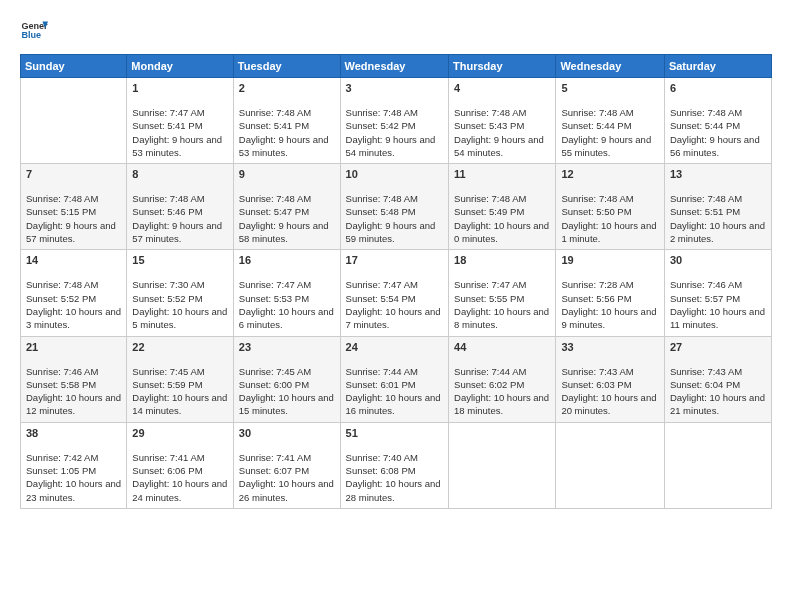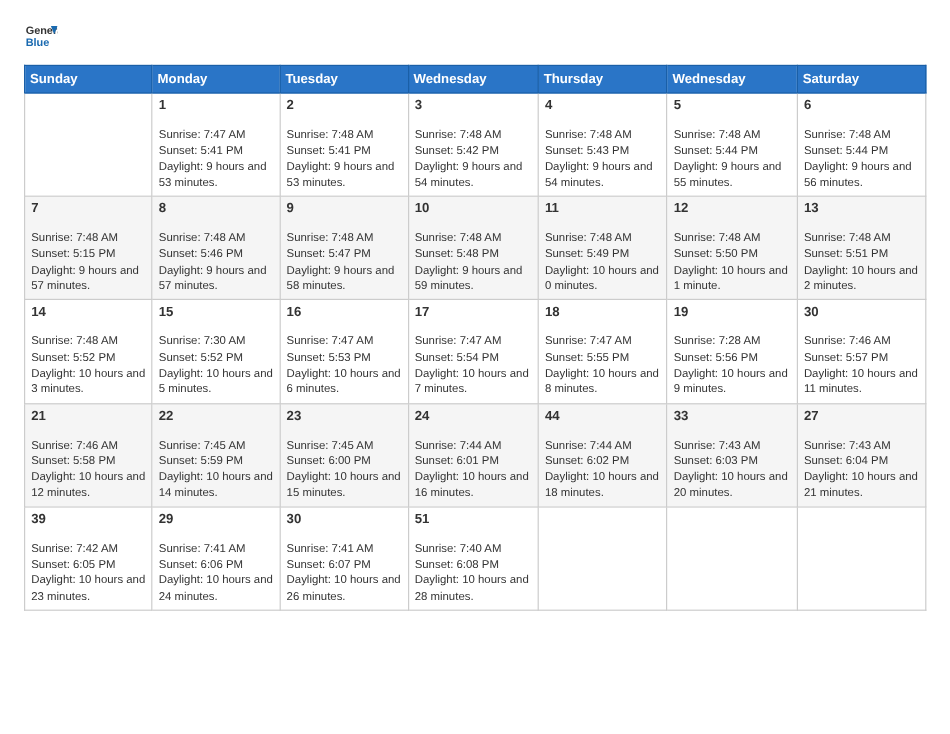--- a/index.html
+++ b/index.html
@@ -315,23 +315,23 @@
           <td>
             <div class="day-num">27</div>
             <div class="day-info">Sunrise: 7:43 AM
 Sunset: 6:04 PM
 Daylight: 10 hours
 and 21 minutes.</div>
           </td>
         </tr>
         <tr class="week-row">
           <td>
-            <div class="day-num">39</div>
+            <div class="day-num">38</div>
             <div class="day-info">Sunrise: 7:42 AM
-Sunset: 6:05 PM
+Sunset: 1:05 PM
 Daylight: 10 hours
 and 23 minutes.</div>
           </td>
           <td>
             <div class="day-num">29</div>
             <div class="day-info">Sunrise: 7:41 AM
 Sunset: 6:06 PM
 Daylight: 10 hours
 and 24 minutes.</div>
           </td>

